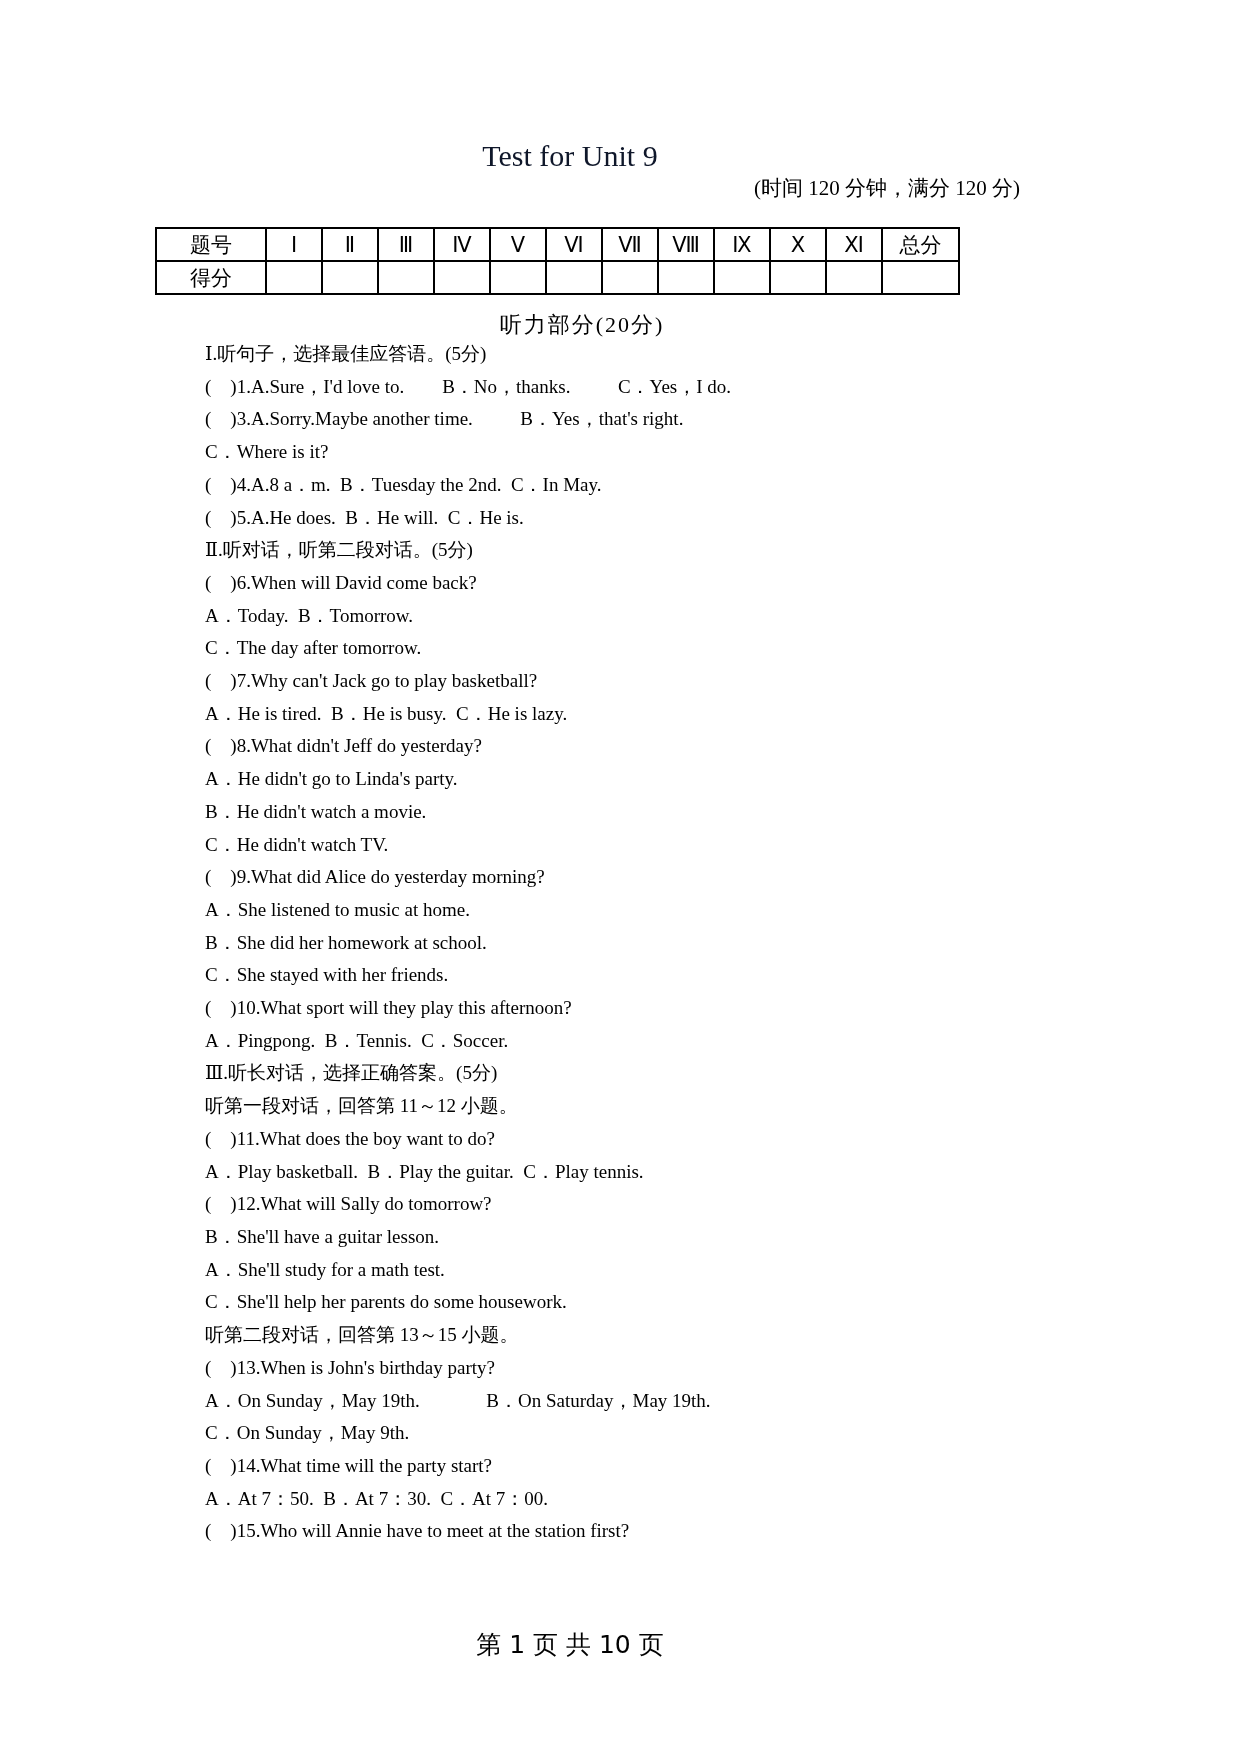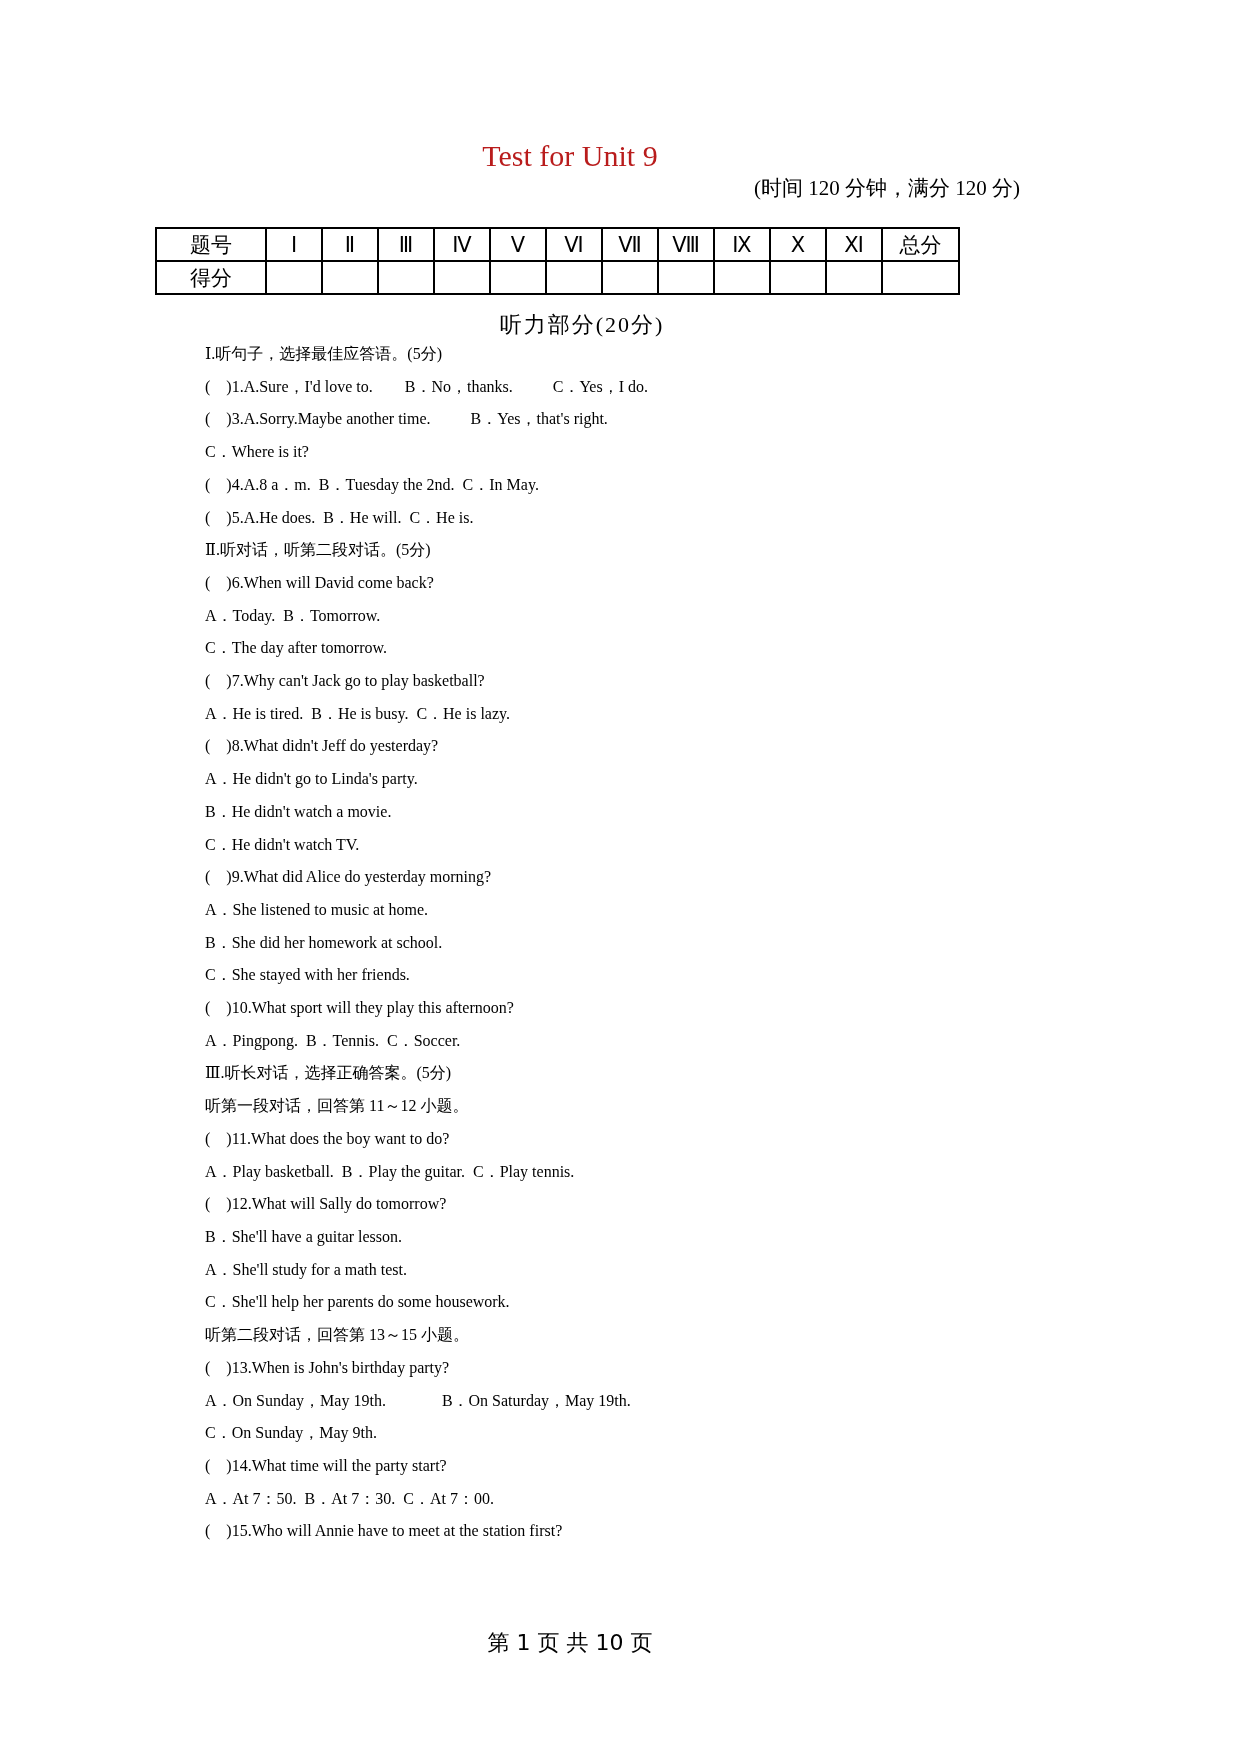--- a/index.html
+++ b/index.html
@@ -59,40 +59,40 @@
     font-size: 22px;
     line-height: 26px;
     letter-spacing: 2px;
     padding-left: 24px;
   }
   .lines {
     margin-left: 205px;
     margin-top: 0;
   }
   .line {
-    font-size: 16px;
+    font-size: 19px;
     line-height: 32.7px;
     white-space: pre-wrap;
   }
   .footer {
     position: absolute;
     top: 1628px;
     left: 0;
     width: 1140px;
     text-align: center;
-    font-size: 22px;
+    font-size: 25px;
     font-family: "DejaVu Sans", "Liberation Sans", sans-serif;
   }
 </style>
 </head>
 <body>
 
 <div class="content">
 
-  <h1 class="title" style="color: #b91c1c;">Test for Unit 9</h1>
+  <h1 class="title" style="color: #0f172a;">Test for Unit 9</h1>
 
   <div class="subtitle">(时间 120 分钟，满分 120 分)</div>
 
   <table class="score-table">
     <tbody>
         <tr>
       <td class="label-cell">题号</td>
 
         <td class="num-cell">Ⅰ</td>
 

